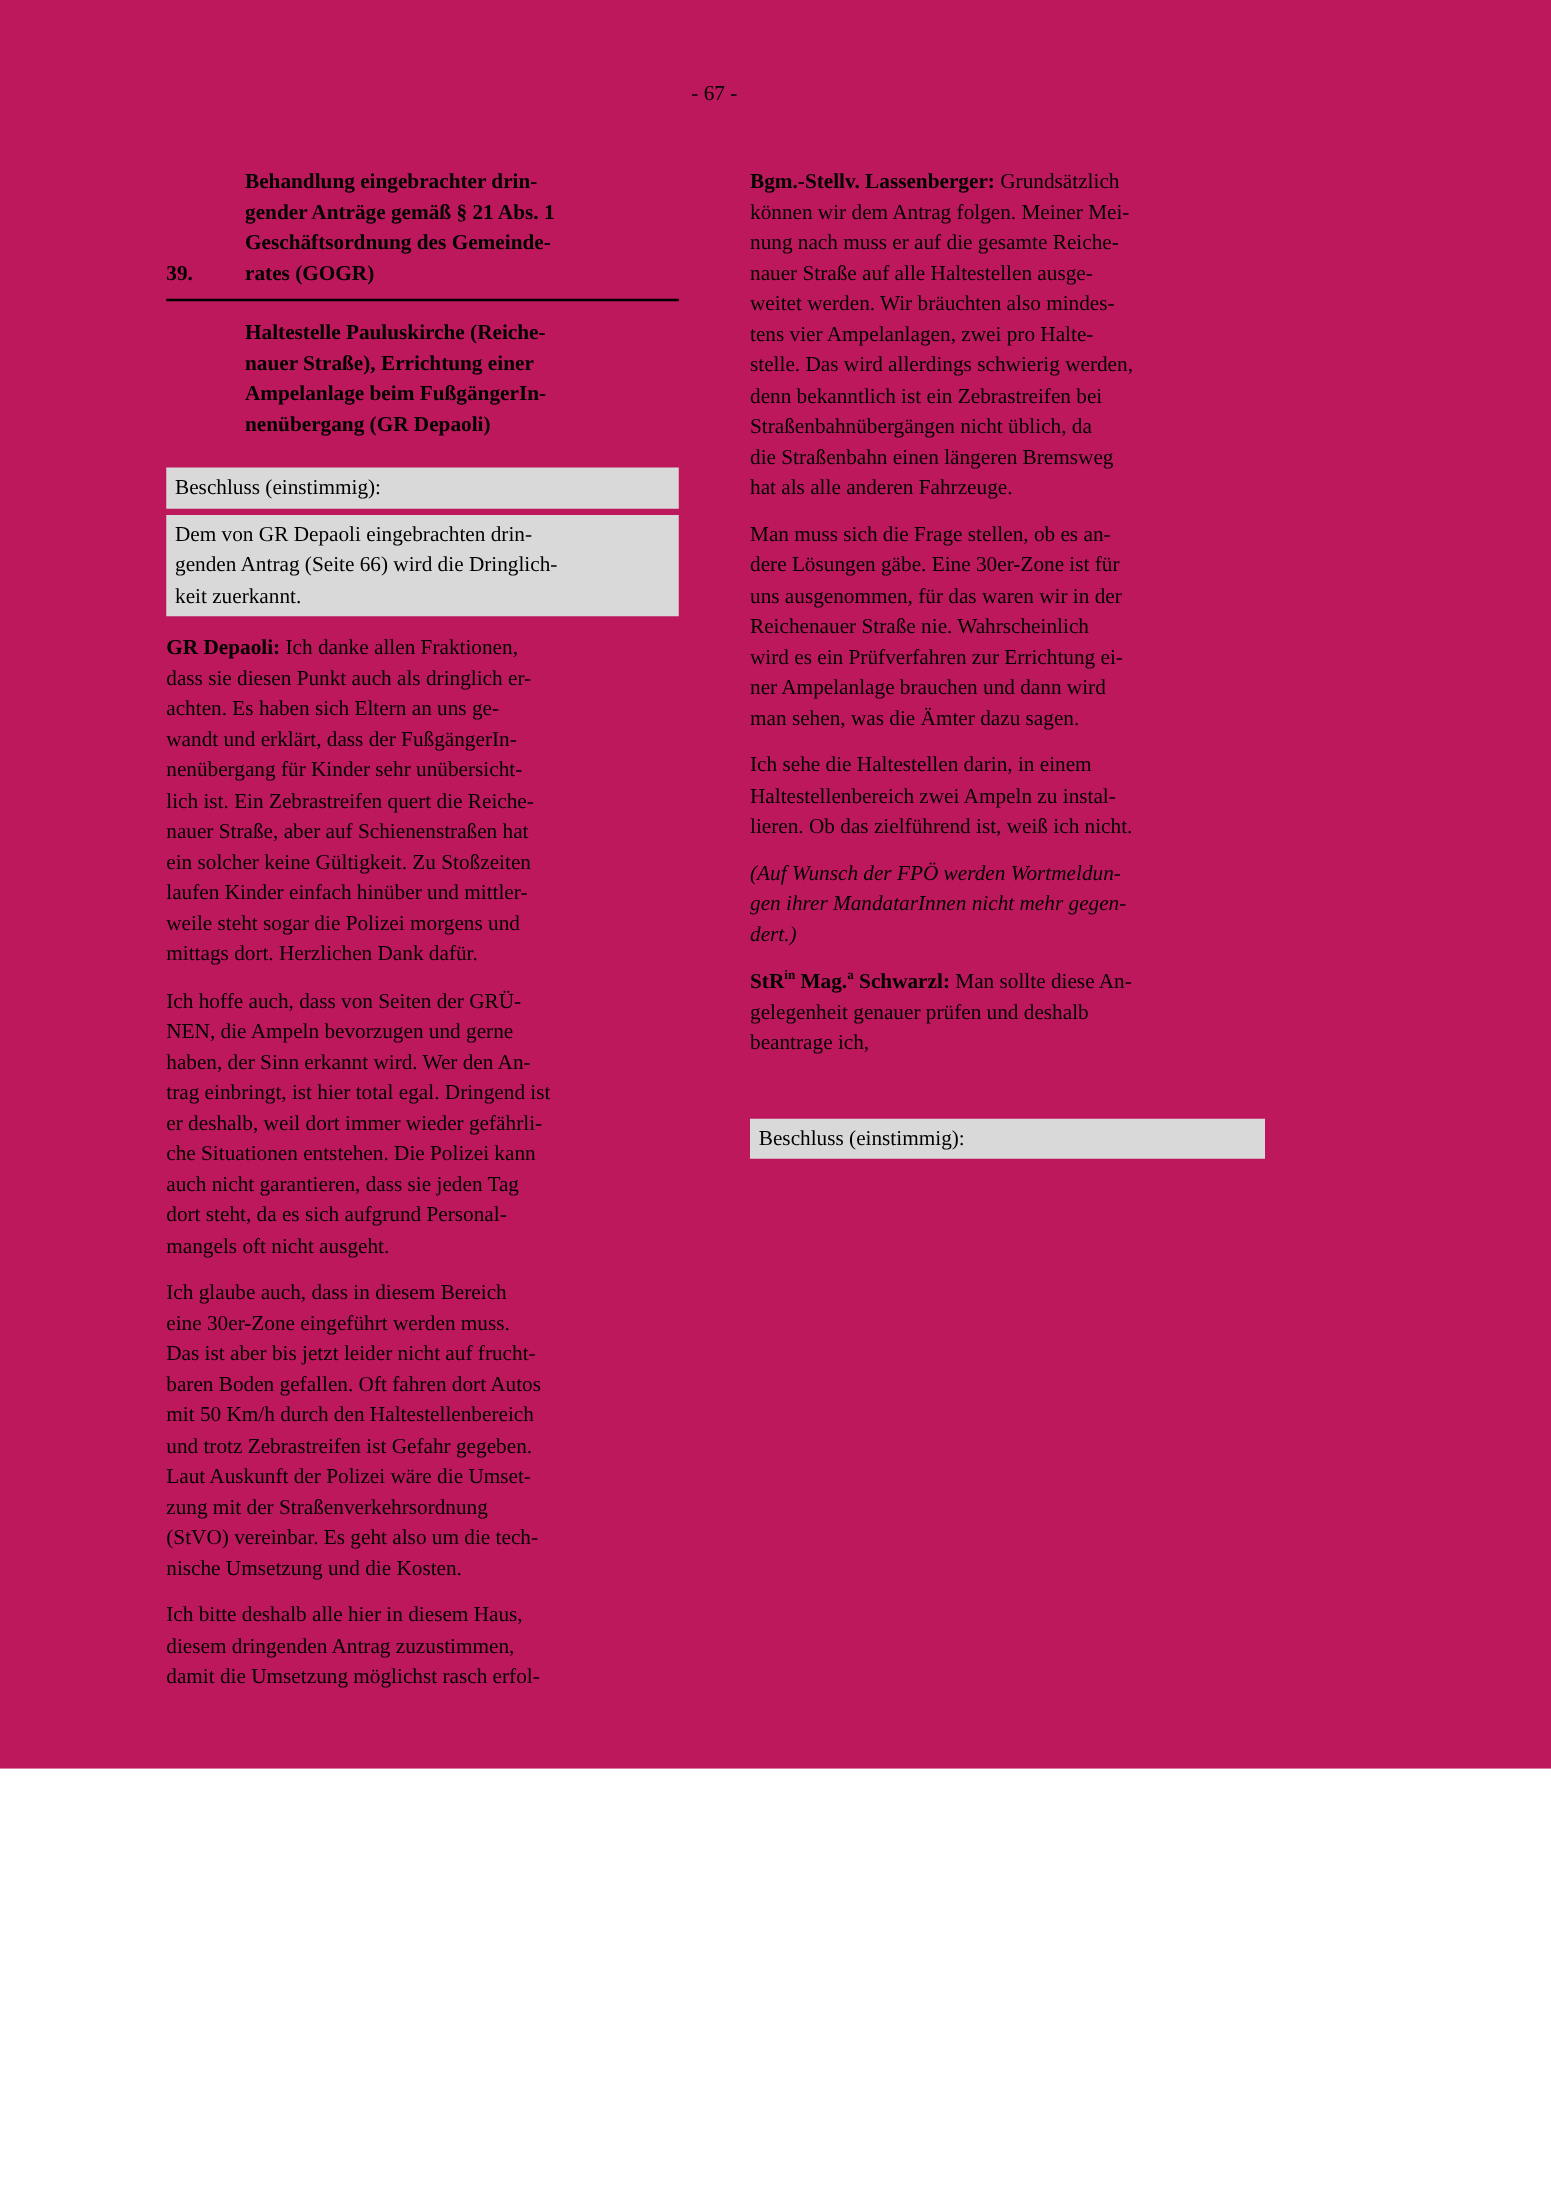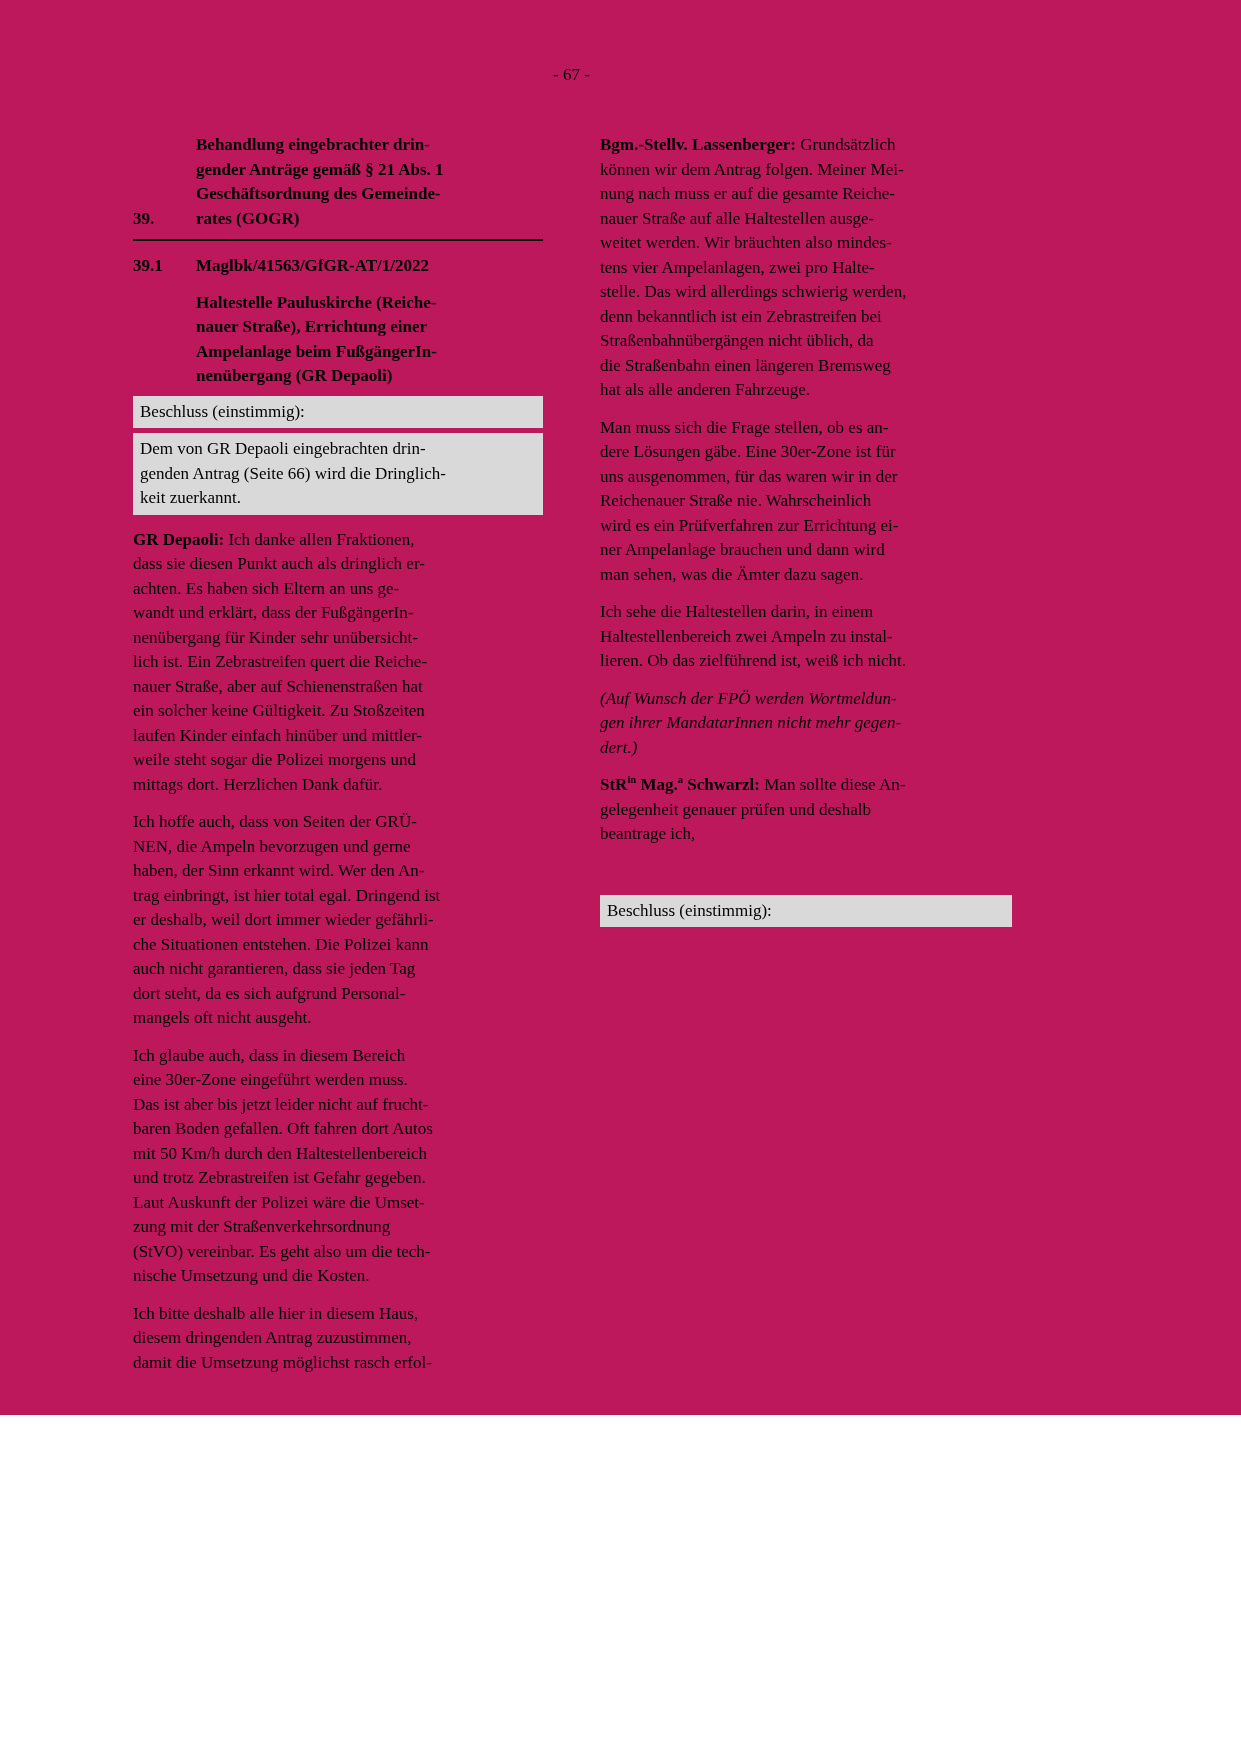--- a/index.html
+++ b/index.html
@@ -22,21 +22,21 @@
   .col { position:absolute; top:133px; }
   .col-left  { left:133px; width:410px; }
   .col-right { left:600px; width:412px; }
   .pre { white-space:pre-line; }
   .b { font-weight:bold; }
   .it { font-style:italic; }
   .heading-row { display:flex; font-weight:bold;align-items:flex-end; }
   .hang-num { width:63px; flex:none; font-weight:bold; }
   .rule { border-top:2px solid #000; margin:8px 0 13px 0; }
   .sub-row { display:flex; font-weight:bold; margin-bottom:12px; }
-  .sub-title { margin-left:63px; font-weight:bold; margin-bottom:7px; }
+  .sub-title { margin-left:63px; font-weight:bold; margin-bottom:22px; }
   .highlight { background:#d9d9d9; padding:4px 7px; margin-bottom:5px; }
   .after-highlight { margin-bottom:13px; }
   p.para { margin-bottom:13px; }
   sup.s { font-weight:bold; font-size:0.62em; vertical-align:super; line-height:0; }
   .gap-top { margin-top:48px; }
   .footer {
     position:absolute;
     left:133px; top:1601px; width:877px;
     border-top:2px solid #000;
     padding-top:24px;
@@ -54,24 +54,20 @@
 
     <div class="heading-row">
         <span class="hang-num">39.</span>
         <span class="pre">Behandlung eingebrachter drin-
 gender Anträge gemäß § 21 Abs. 1
 Geschäftsordnung des Gemeinde-
 rates (GOGR)</span>
       </div>
     <div class="rule"></div>
 
-    <div class="sub-row">
-        <span class="hang-num">39.1</span>
-        <span>Maglbk/41563/GfGR-AT/1/2022</span>
-      </div>
 
     <div class="sub-title pre">Haltestelle Pauluskirche (Reiche-
 nauer Straße), Errichtung einer
 Ampelanlage beim FußgängerIn-
 nenübergang (GR Depaoli)</div>
 
     <div class="highlight">Beschluss (einstimmig):</div>
     <div class="highlight pre after-highlight">Dem von GR Depaoli eingebrachten drin-
 genden Antrag (Seite 66) wird die Dringlich-
 keit zuerkannt.</div>

